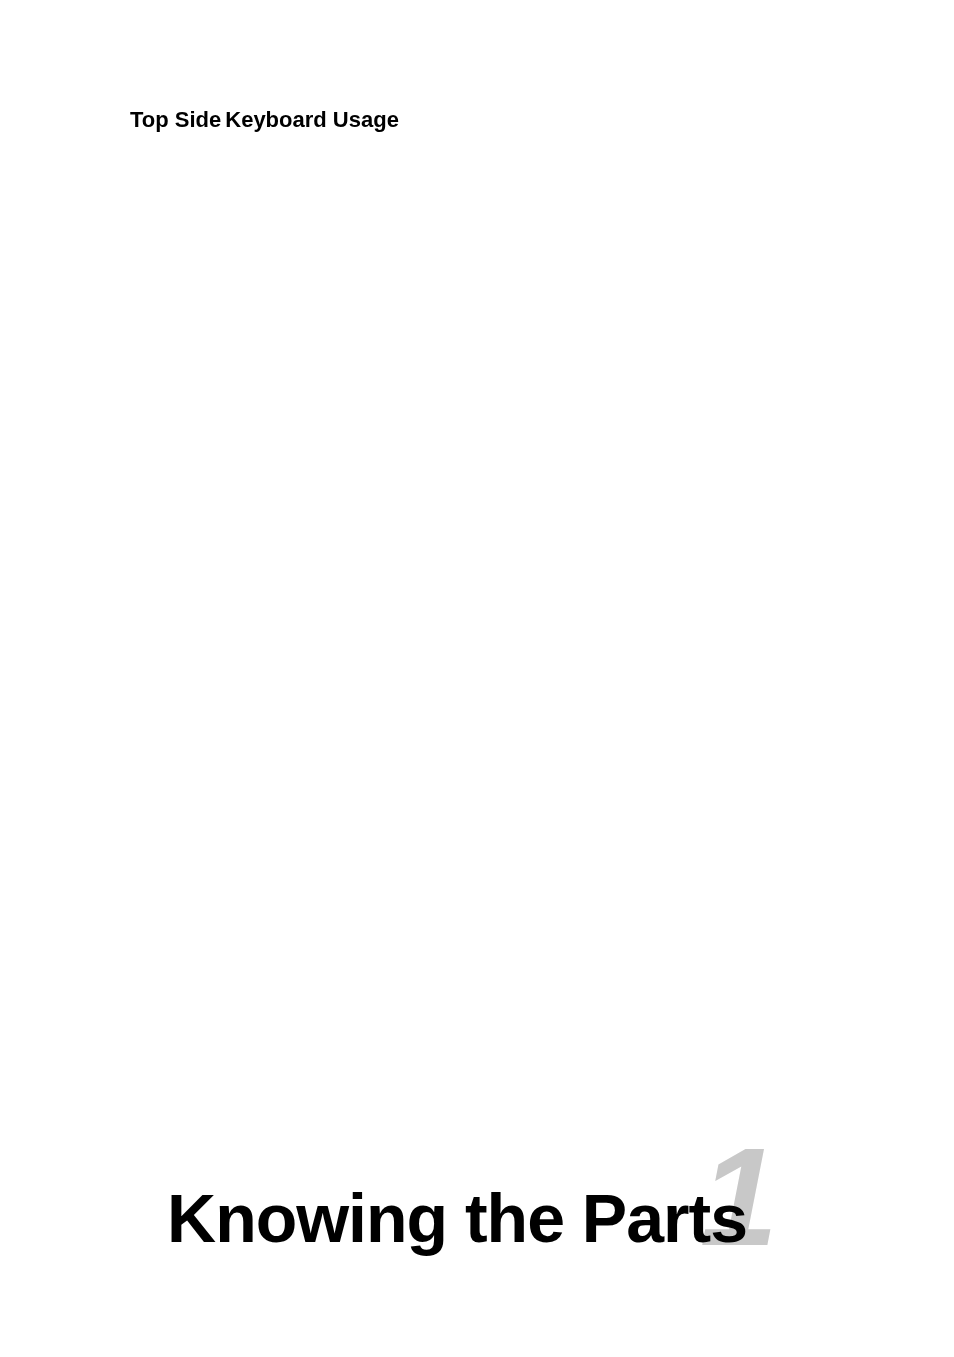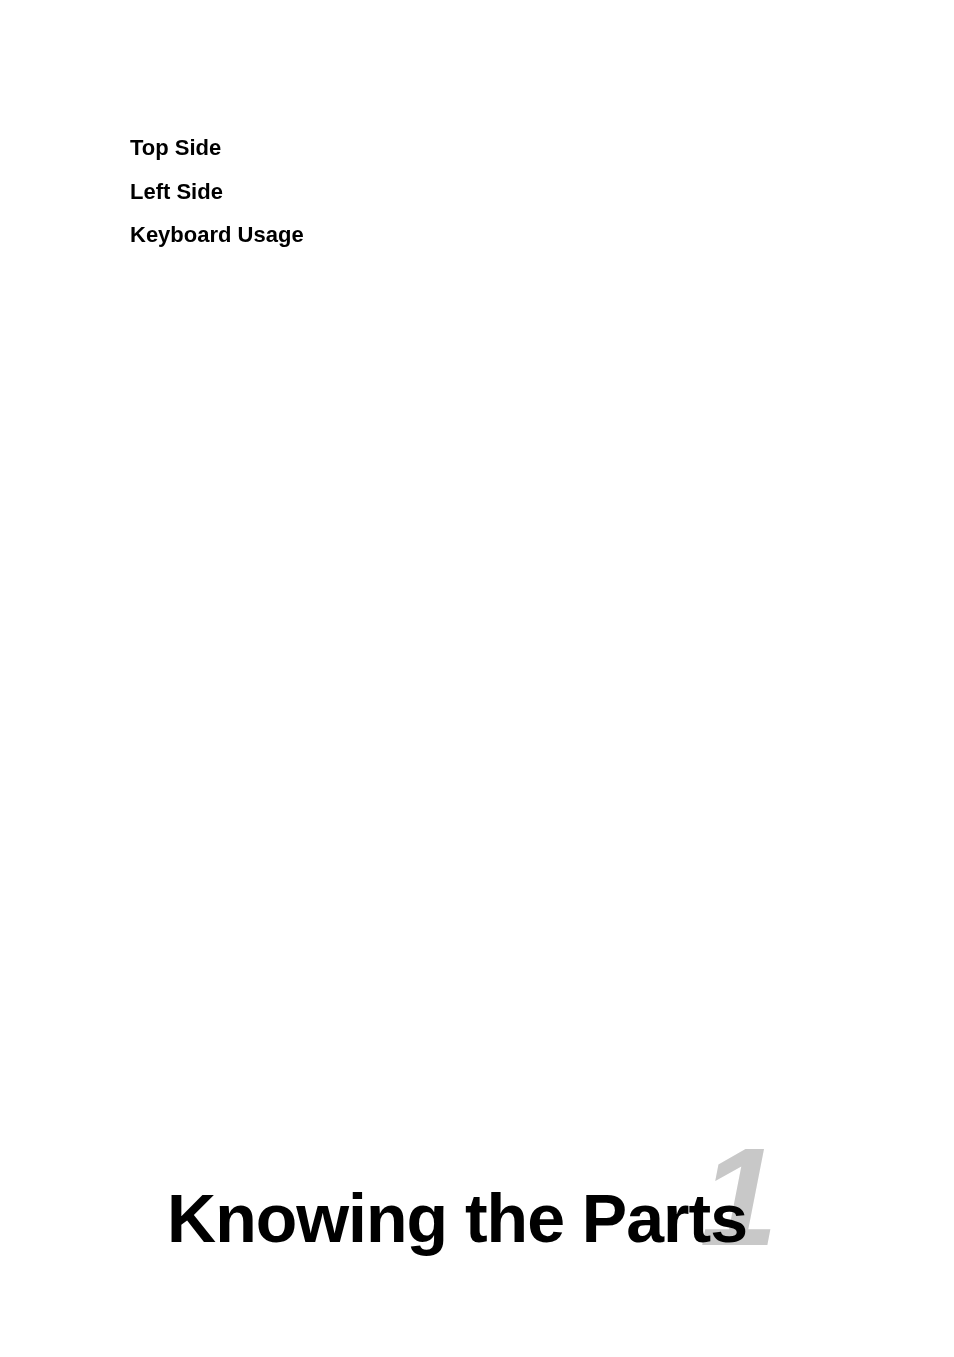--- a/index.html
+++ b/index.html
@@ -23,23 +23,21 @@
       left: 0;
       width: 100%;
       height: 100%;
     }
 
     .nav-list {
       position: absolute;
       top: 100px;
       left: 130px;
       display: flex;
-      flex-direction: column;
       gap: 4px;
-      margin-top: 28px;
     }
 
     .nav-item {
       font-size: 22px;
       font-weight: bold;
       color: #000000;
       line-height: 1.8;
       cursor: default;
     }
 
@@ -82,21 +80,20 @@
     }
   </style>
 </head>
 <body>
 
 <div class="page-content">
 
   <nav class="nav-list">
 
   <div class="nav-item">Top Side</div>
-      <div class="nav-item">Left Side</div>
       <div class="nav-item">Keyboard Usage</div>
     </nav>
 
   <div class="chapter-section">
     <div class="chapter-title">
       <span class="chapter-number">1</span>
       <span class="chapter-title-text">Knowing the Parts</span>
     </div>
   </div>
 

